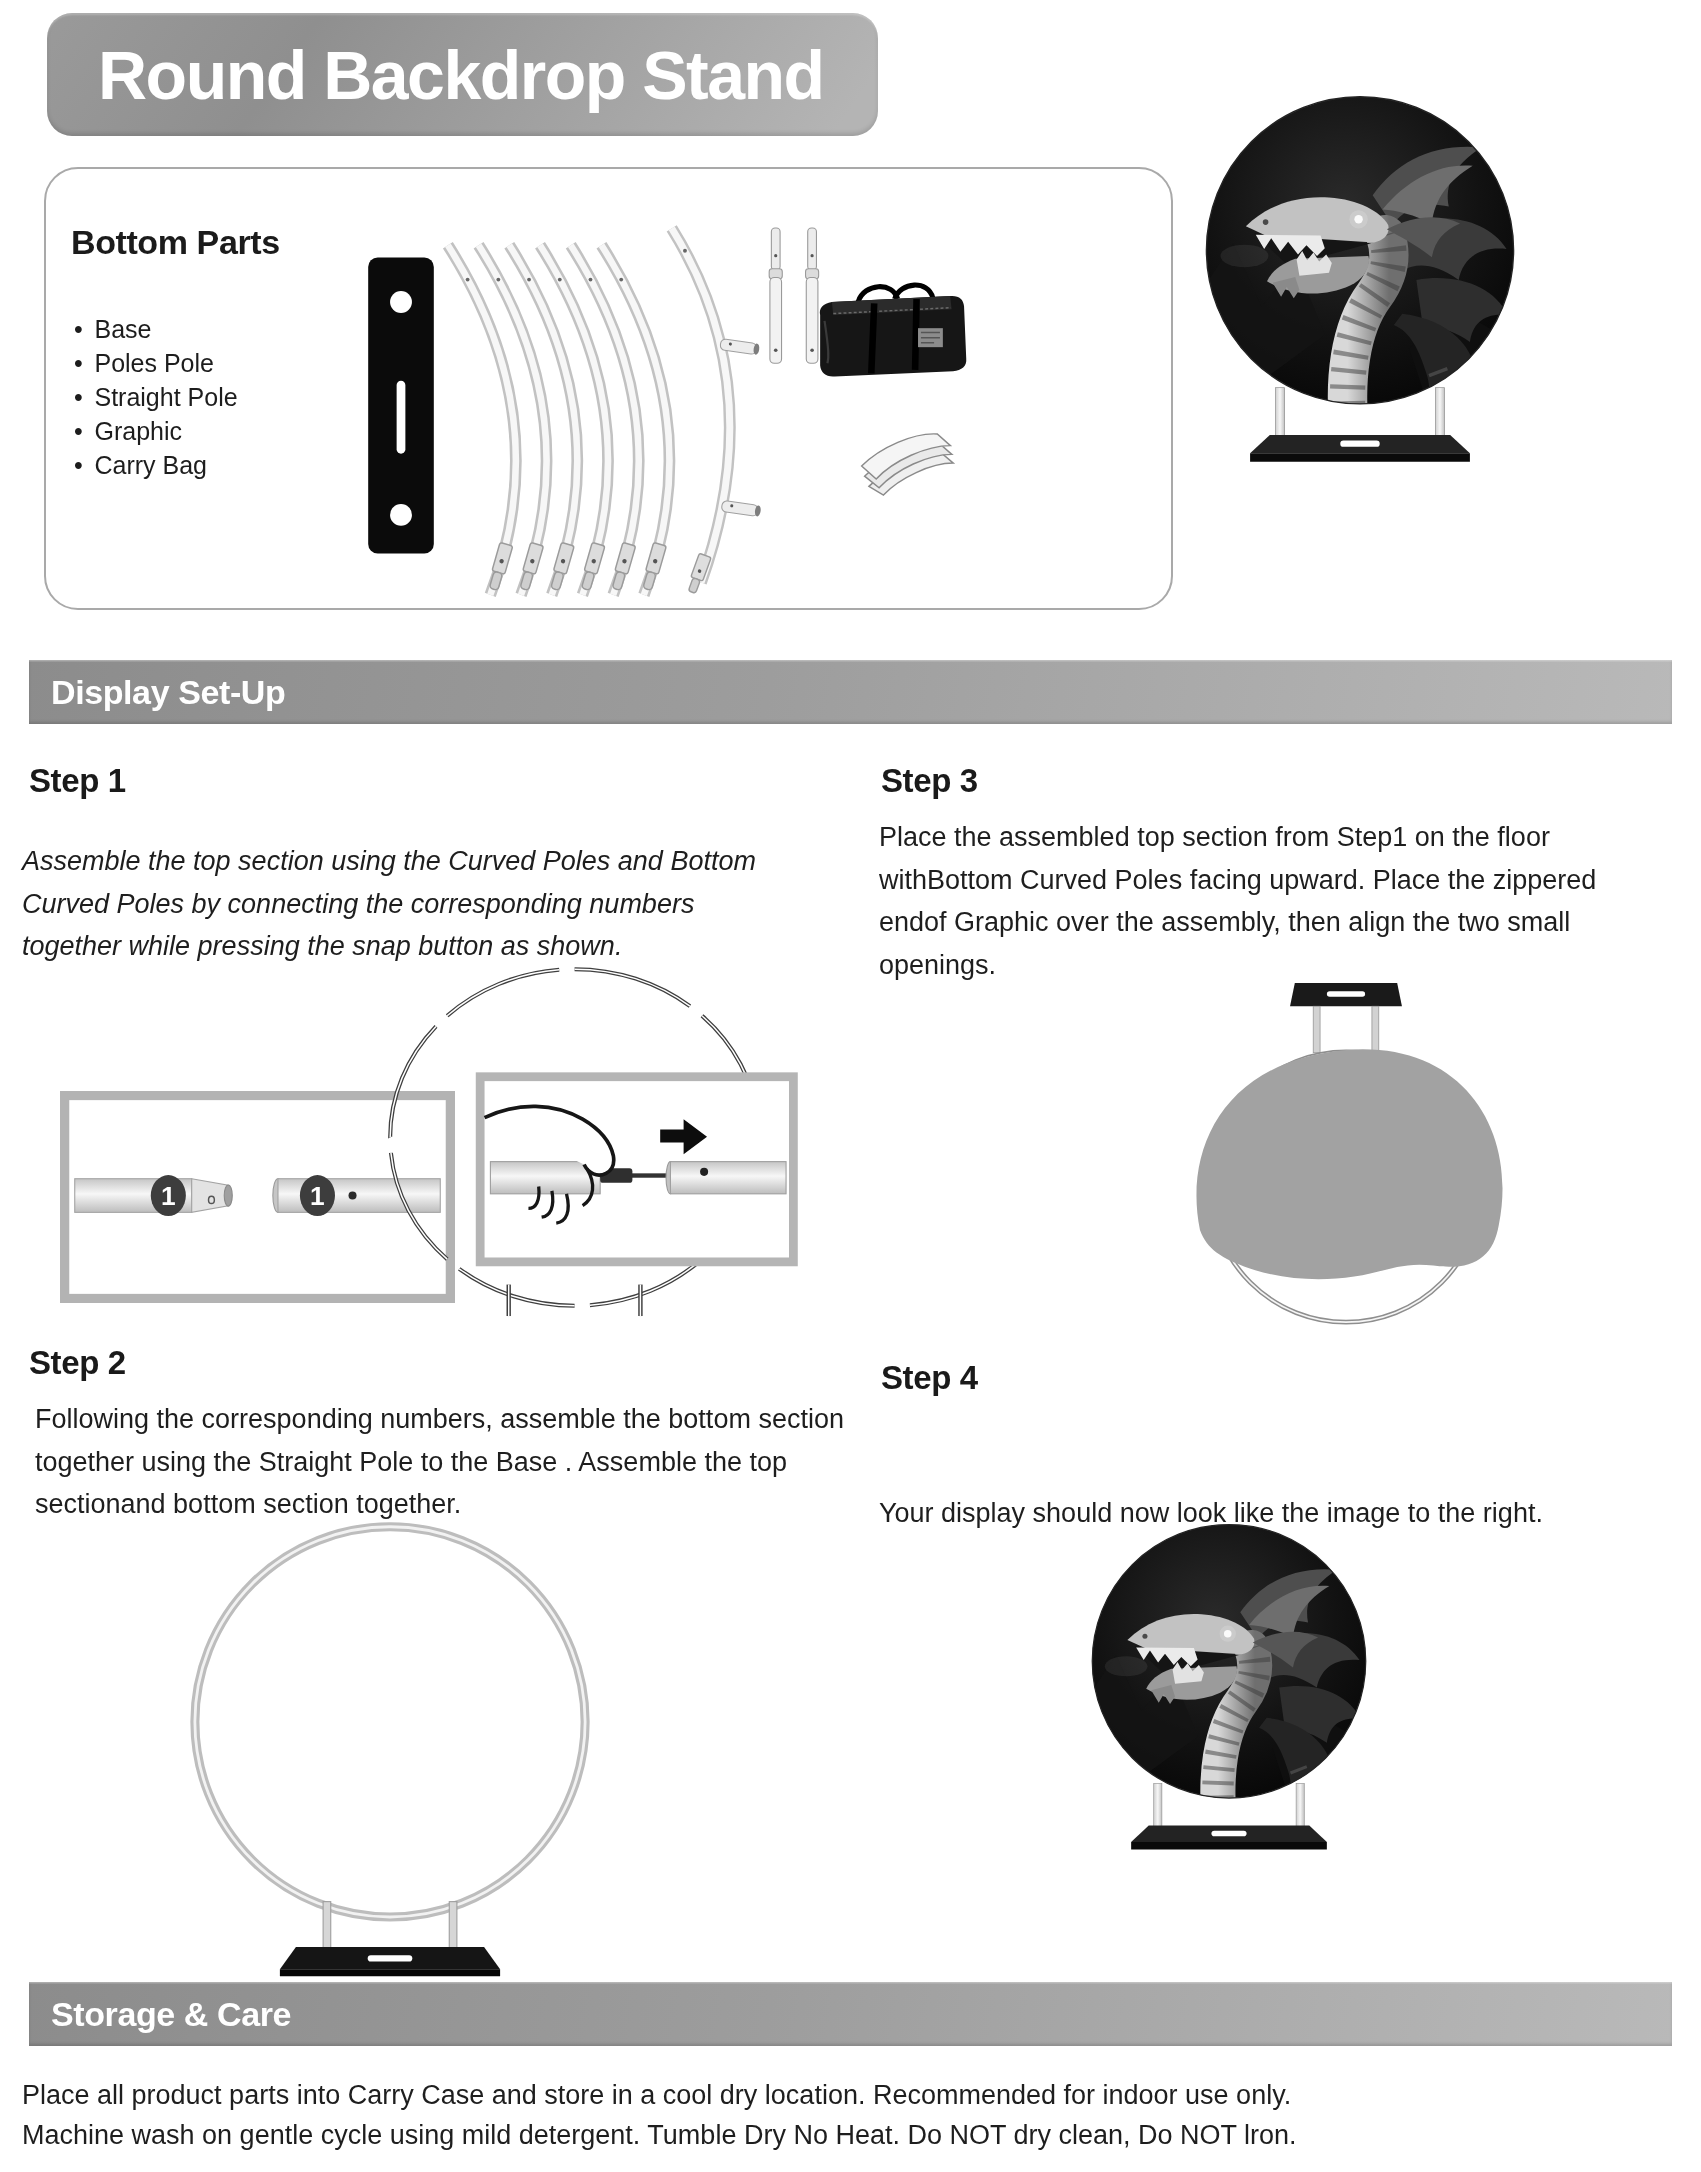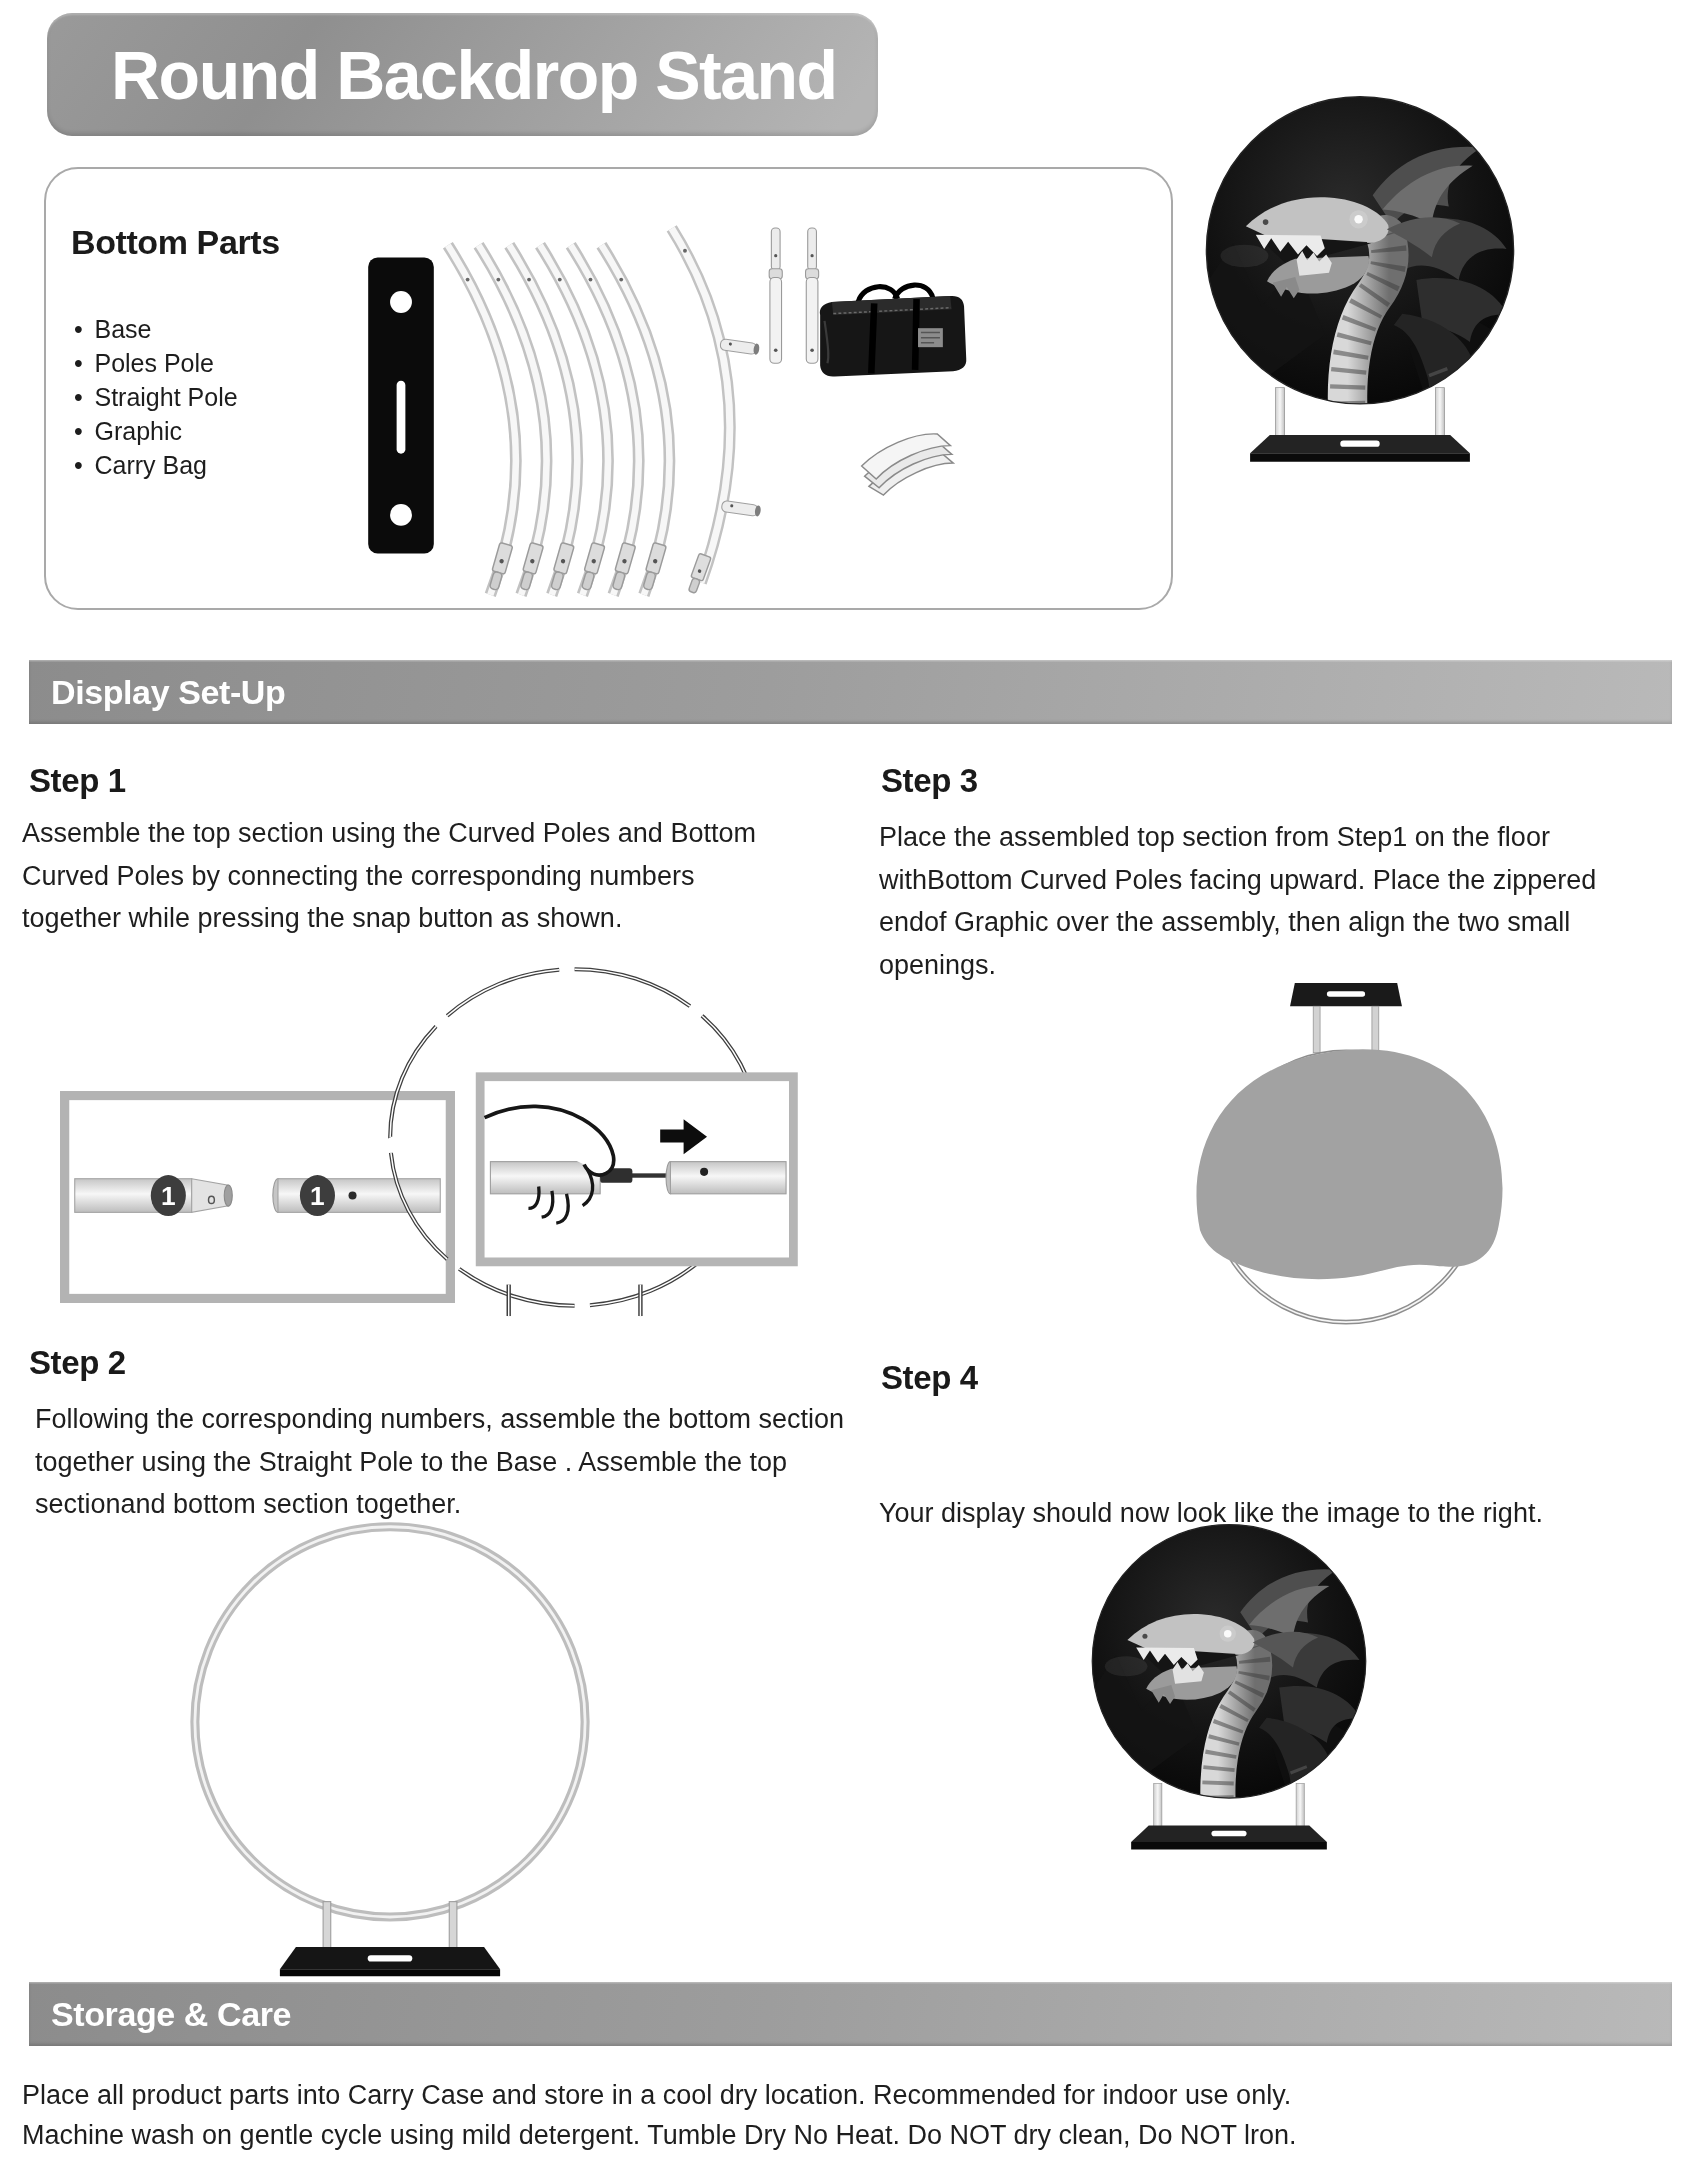--- a/index.html
+++ b/index.html
@@ -8,21 +8,21 @@
   .abs{position:absolute;}
   
   .title-banner{
     left:47px;top:13px;width:831px;height:123px;border-radius:25px;
     background:linear-gradient(125deg,#9a9a9a 0%,#8f8f8f 30%,#b4b4b4 95%);
     display:flex;align-items:center;
     box-shadow:inset 0 2.2px 1.5px rgba(255,255,255,.22), inset 0 -2.9px 4.4px rgba(0,0,0,.12);
   }
   .title-banner span{
     color:#ffffff;font-size:68px;font-weight:700;letter-spacing:-1.5px;
-    padding-left:64px;white-space:nowrap;
+    padding-left:51px;white-space:nowrap;
   }
   
   .parts-panel{
     left:44px;top:167px;width:1125px;height:439px;background:#fff;
     border:2.9px solid #a9a9a9;border-radius:34px;
   }
   .parts-heading{left:25px;top:54px;font-size:34px;font-weight:700;color:#1b1b1b;letter-spacing:-0.4px;}
   .parts-list{left:28px;top:143px;list-style:none;margin:0;padding:0;}
   .parts-list li{font-size:25px;line-height:34px;color:#1d1d1d;display:flex;align-items:baseline;}
   .parts-list .blt{margin-right:11.7px;font-size:25px;}
@@ -260,21 +260,21 @@
 
   <svg class="abs" style="left:1205px;top:95px;" width="310" height="374" viewBox="0 0 440 530">
     <use href="#dragon-display"></use>
   </svg>
 
   <div class="abs bar setup-bar">
     <span>Display Set-Up</span>
   </div>
 
   <div class="abs step-label" style="left:29px;top:762px;">Step 1</div>
-  <div class="abs step-text" style="left:22px;top:812px;width:746px;">Assemble the top section using the Curved Poles  and Bottom Curved Poles by connecting the corresponding numbers together while pressing the snap button as shown.</div>
+  <div class="abs step-text" style="left:22px;top:840px;width:746px;font-style:italic;">Assemble the top section using the Curved Poles  and Bottom Curved Poles by connecting the corresponding numbers together while pressing the snap button as shown.</div>
 
   <svg class="abs" style="left:60px;top:1091px;" width="395" height="212" viewBox="0 0 540 290">
     <rect x="6" y="6" width="528" height="278" fill="#ffffff" stroke="#b3b3b3" stroke-width="13"></rect>
     <rect x="20" y="120" width="160" height="46" fill="url(#tubeV)" stroke="#a3a3a3" stroke-width="1.5"></rect>
     <path d="M180,120 L230,129 L230,157 L180,166 Z" fill="#e3e3e3" stroke="#a3a3a3" stroke-width="1.5"></path>
     <ellipse cx="230" cy="143" rx="5.5" ry="14.5" fill="#9f9f9f" stroke="#8a8a8a" stroke-width="1.5"></ellipse>
     <ellipse cx="207" cy="149" rx="4" ry="5" fill="none" stroke="#555" stroke-width="2"></ellipse>
     <ellipse cx="148" cy="143" rx="24" ry="28" fill="#3d3d3d"></ellipse>
     <text x="148" y="156" text-anchor="middle" font-size="36" font-weight="bold" fill="#ffffff" font-family="Liberation Sans, sans-serif">1</text>
     <ellipse cx="298" cy="143" rx="7" ry="23" fill="#c6c6c6" stroke="#9a9a9a" stroke-width="1.5"></ellipse>

